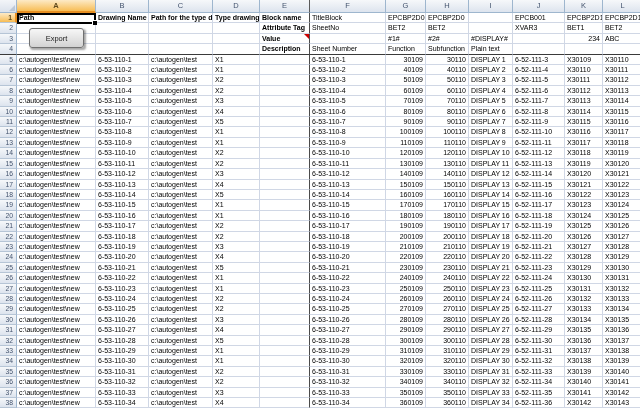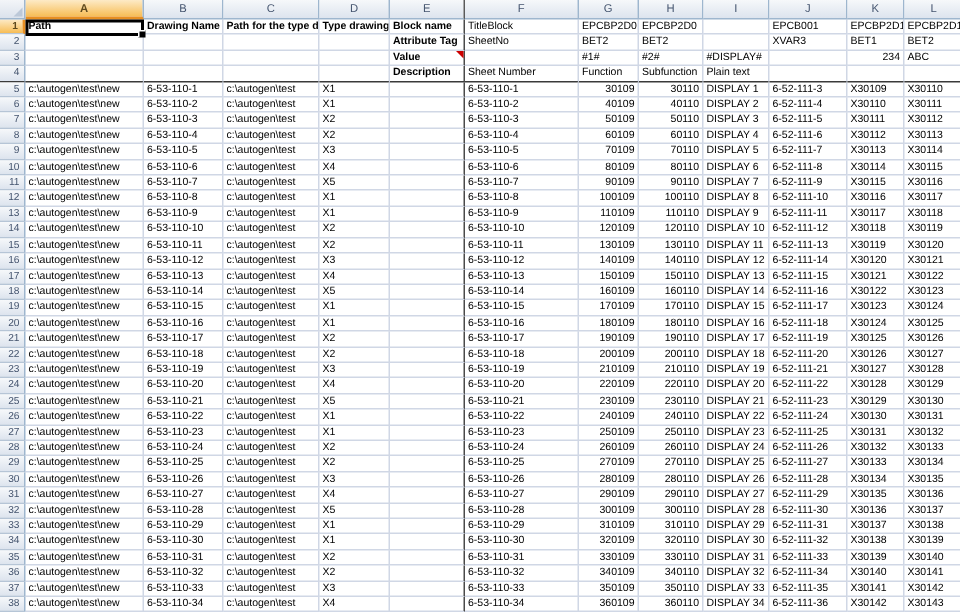--- a/index.html
+++ b/index.html
@@ -663,17 +663,18 @@
         <div class="c" style="width: 76px;">6-53-110-34</div>
         <div class="c rnum" style="width: 40px;">360109</div>
         <div class="c rnum" style="width: 43px;">360110</div>
         <div class="c" style="width: 44px;">DISPLAY 34</div>
         <div class="c" style="width: 52px;">6-52-111-36</div>
         <div class="c" style="width: 38px;">X30142</div>
         <div class="c" style="width: 40px;">X30143</div>
       </div>
     </div>
 
+  <button id="export-btn">Export</button>
 
   <div id="selection"></div>
   <div id="fillhandle"></div>
   <div id="comment-tri"></div>
 </div>
 
 </body></html>

